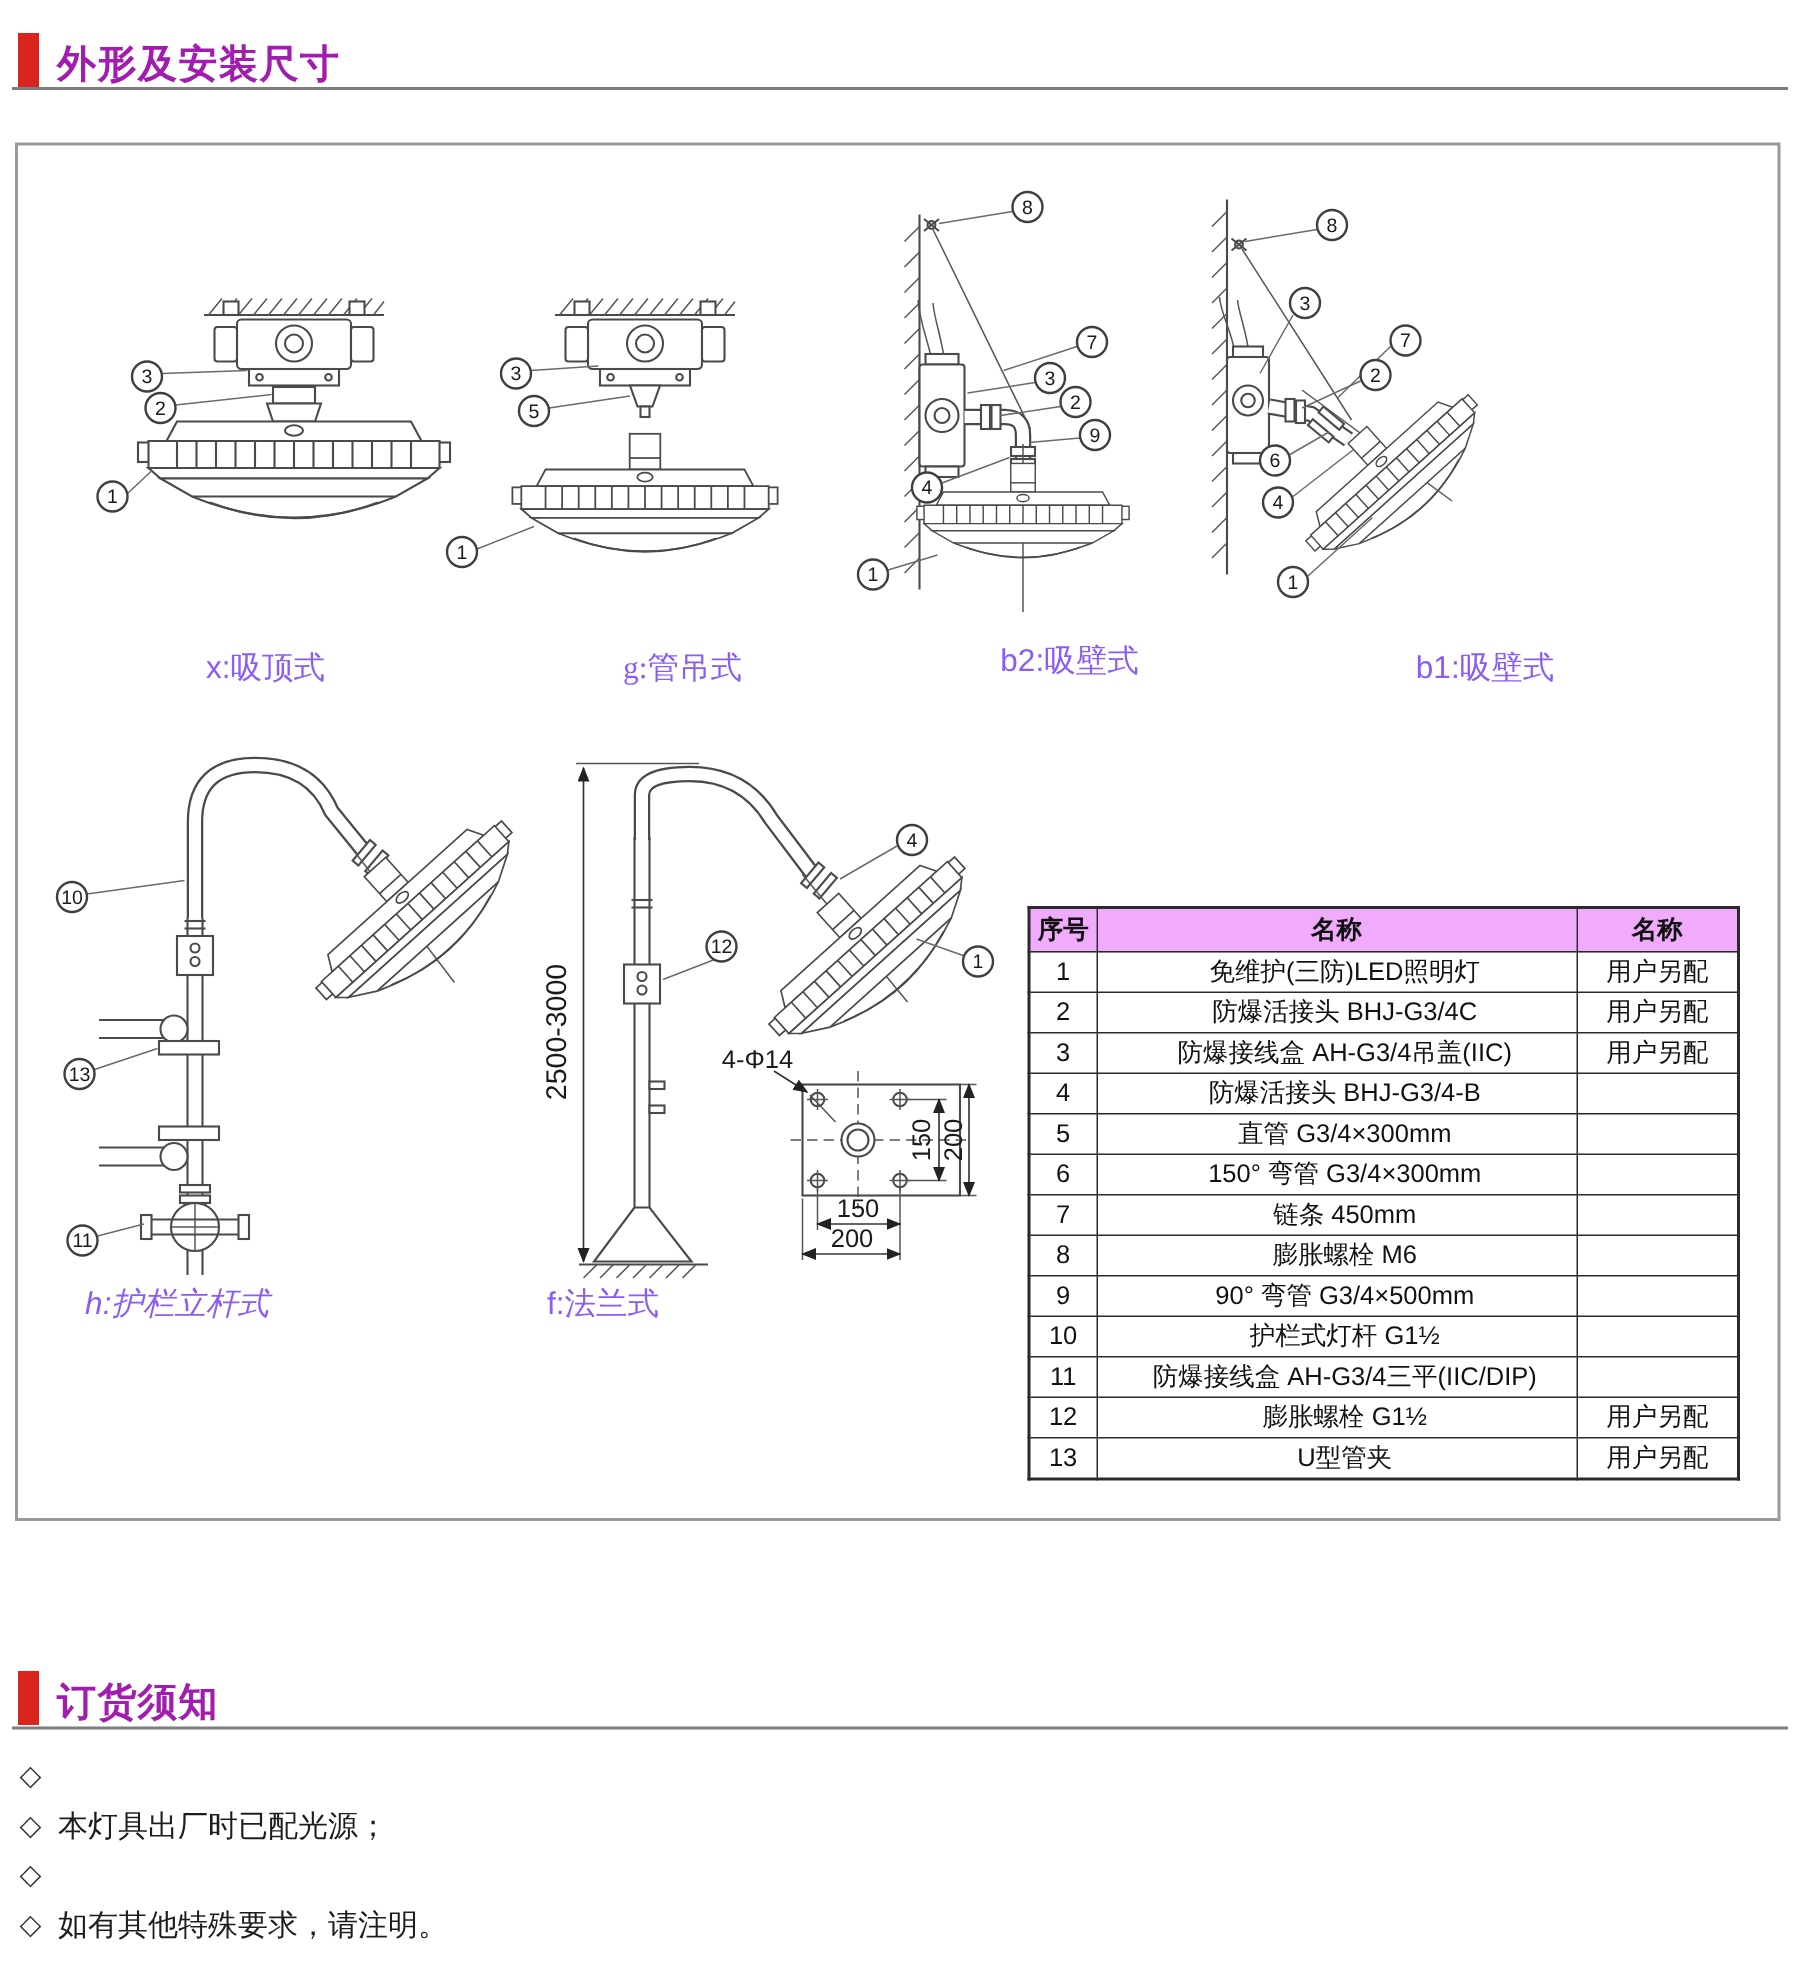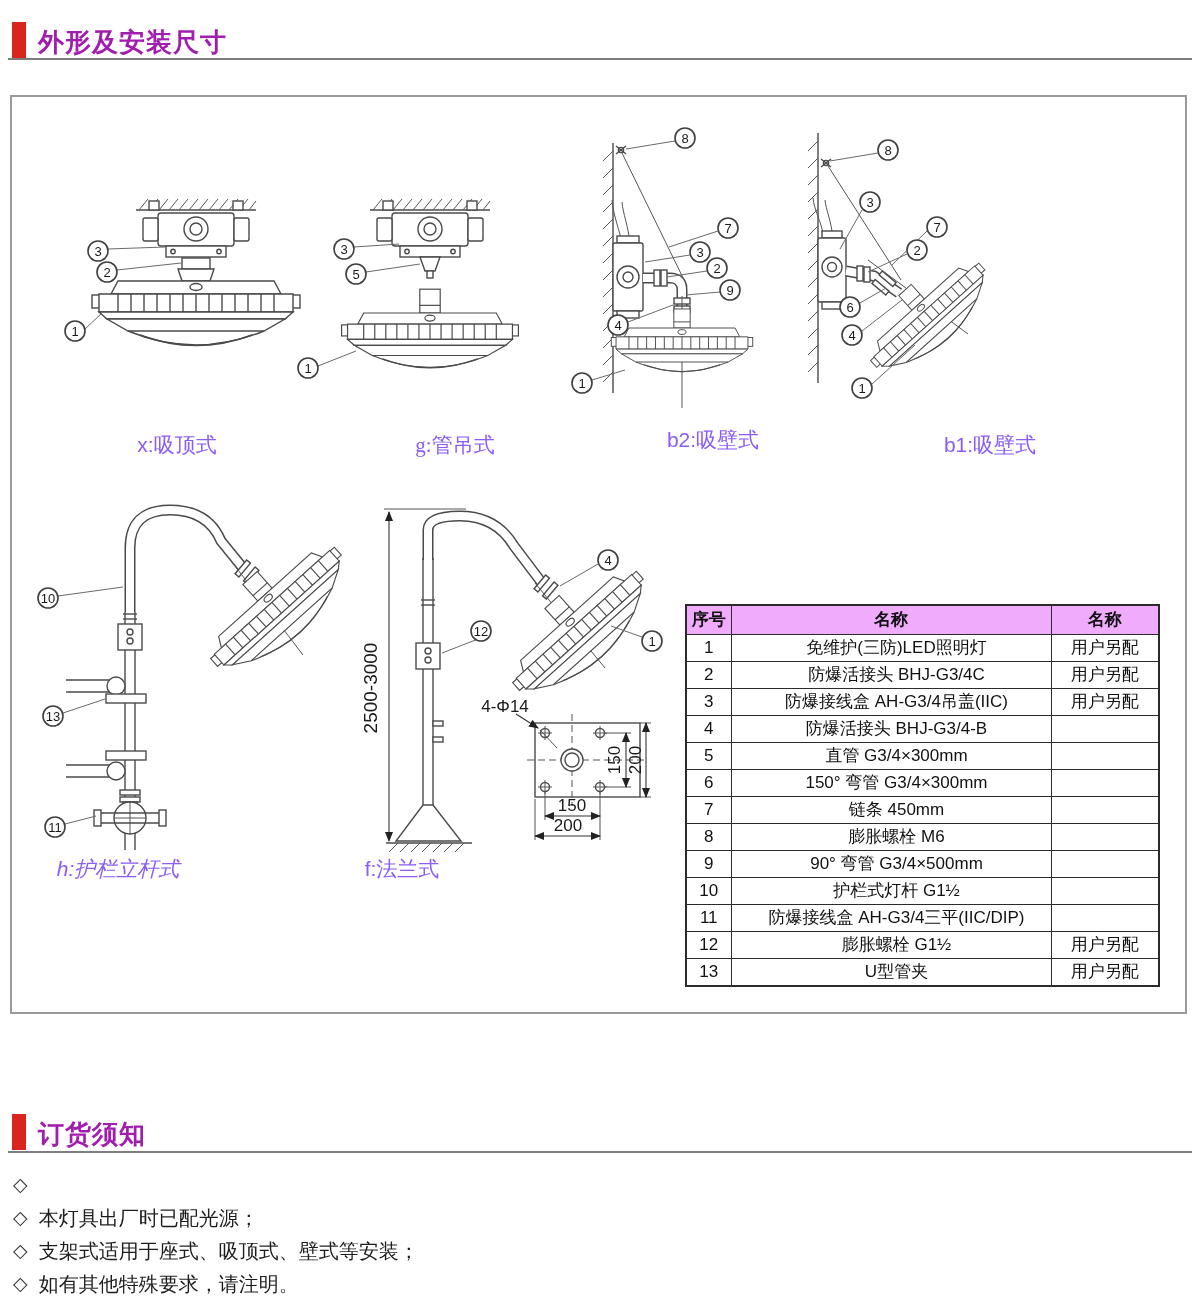--- a/index.html
+++ b/index.html
@@ -544,21 +544,20 @@
   <div class="notes">
     <div class="note-row">
       <span class="note-bullet">◇</span>
     </div>
     <div class="note-row">
       <span class="note-bullet">◇</span>
       <span>本灯具出厂时已配光源；</span>
     </div>
     <div class="note-row">
       <span class="note-bullet">◇</span>
-      <span>支架式适用于座式、吸顶式、壁式等安装；</span>
     </div>
     <div class="note-row">
       <span class="note-bullet">◇</span>
       <span>如有其他特殊要求，请注明。</span>
     </div>
   </div>
 
 </div>
 
 </body></html>

